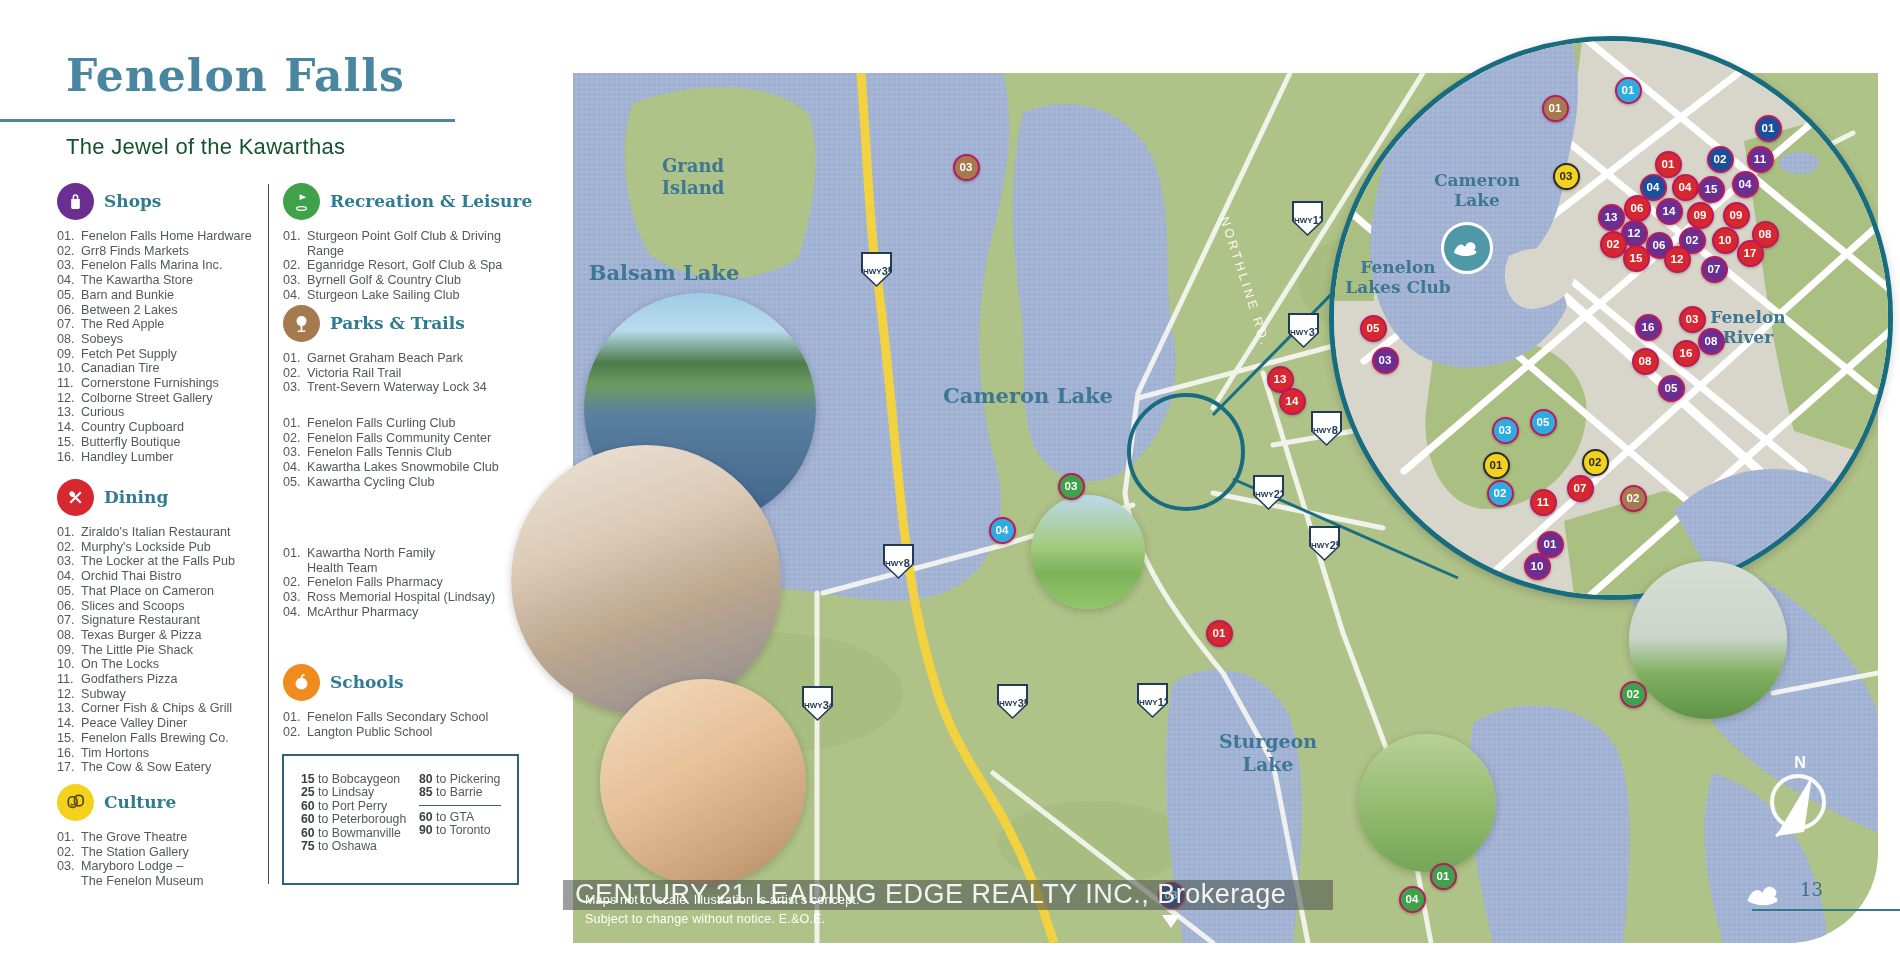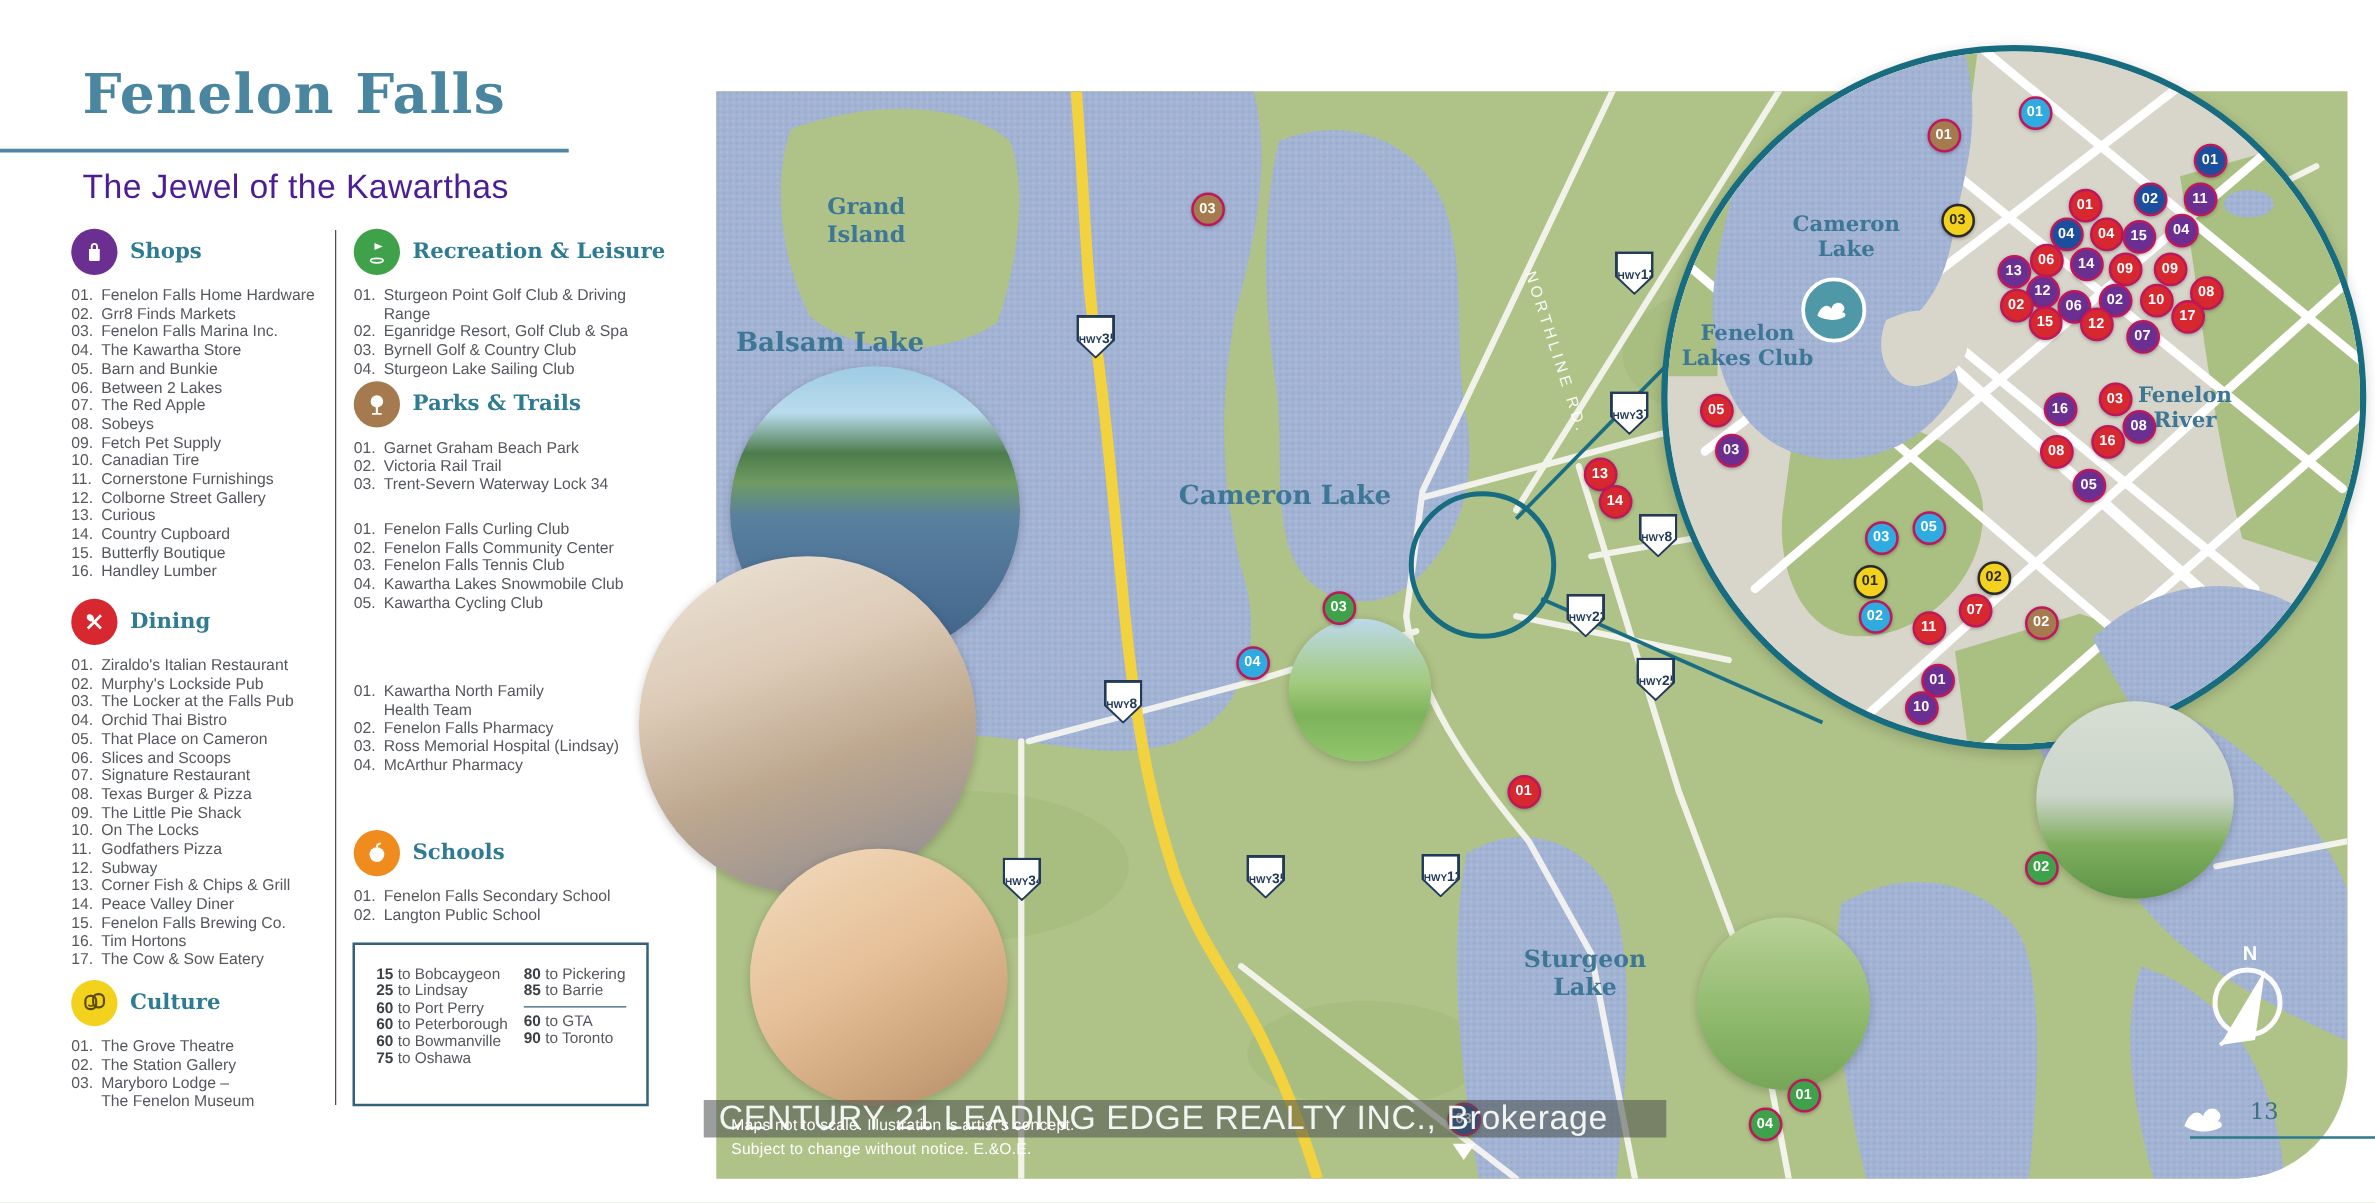--- a/index.html
+++ b/index.html
@@ -2,21 +2,21 @@
 <html><head>
 <meta charset="utf-8">
 <style>
   html,body{margin:0;padding:0;background:#fff;}
   #stage{position:relative;width:1900px;height:962px;background:#fff;overflow:hidden;
          font-family:"Liberation Sans",sans-serif;color:#54575c;}
   
   .title{position:absolute;left:66px;top:50px;font-family:"DejaVu Serif",serif;font-weight:bold;
          font-size:44px;color:#4a86a0;letter-spacing:1px;}
   .title-rule{position:absolute;left:0;top:119px;width:455px;height:3px;background:#4d86a0;}
-  .subtitle{position:absolute;left:66px;top:134px;font-size:27px;color:#4c1d95;letter-spacing:.3px;}
+  .subtitle{position:absolute;left:66px;top:134px;font-size:22px;color:#14532d;letter-spacing:.3px;}
   .col-divider{position:absolute;left:268px;top:184px;width:1px;height:700px;background:#4b4e52;}
   .section{position:absolute;width:225px;}
   .sec-head{display:flex;align-items:center;gap:10px;height:38px;}
   .sic{width:37px;height:37px;border-radius:50%;flex:0 0 37px;display:flex;align-items:center;justify-content:center;}
   .sic svg{width:23px;height:23px;display:block;}
   .sec-label{font-family:"DejaVu Serif",serif;font-weight:bold;font-size:17px;color:#2f7b92;white-space:nowrap;}
   .items{margin-top:9px;}
   .li{display:flex;font-size:12.6px;line-height:14.7px;color:#54575c;white-space:nowrap;}
   .li .num{width:24px;flex:0 0 24px;}
   .li .lab{white-space:pre-line;}
@@ -520,21 +520,21 @@
       <div class="photo photo-window-shopping" style="left: 600px; top: 679px; height: 206px; width: 206px;"></div>
       <div class="photo photo-golf-course" style="left: 1031px; top: 495px; height: 114px; width: 114px;"></div>
       <div class="photo photo-golf-swing" style="left: 1629px; top: 561px; height: 158px; width: 158px;"></div>
       <div class="photo photo-golf-couple" style="left: 1358px; top: 734px; height: 138px; width: 138px;"></div>
     </div>
   <div id="labels">
       <div class="maplabel" style="left: 693px; top: 177px; font-size: 18px;">Grand
 Island</div>
       <div class="maplabel" style="left: 664px; top: 273px; font-size: 21px;">Balsam Lake</div>
       <div class="maplabel" style="left: 1028px; top: 396px; font-size: 21px;">Cameron Lake</div>
-      <div class="maplabel" style="left: 1268px; top: 779px; font-size: 19px;">Sturgeon
+      <div class="maplabel" style="left: 1268px; top: 753px; font-size: 19px;">Sturgeon
 Lake</div>
       <div class="maplabel" style="left: 1477px; top: 190px; font-size: 17px;">Cameron
 Lake</div>
       <div class="maplabel" style="left: 1398px; top: 277px; font-size: 17px;">Fenelon
 Lakes Club</div>
       <div class="maplabel" style="left: 1748px; top: 327px; font-size: 17px;">Fenelon
 River</div>
     </div>
   <div id="northline">NORTHLINE RD.</div>
   <div id="shields">

